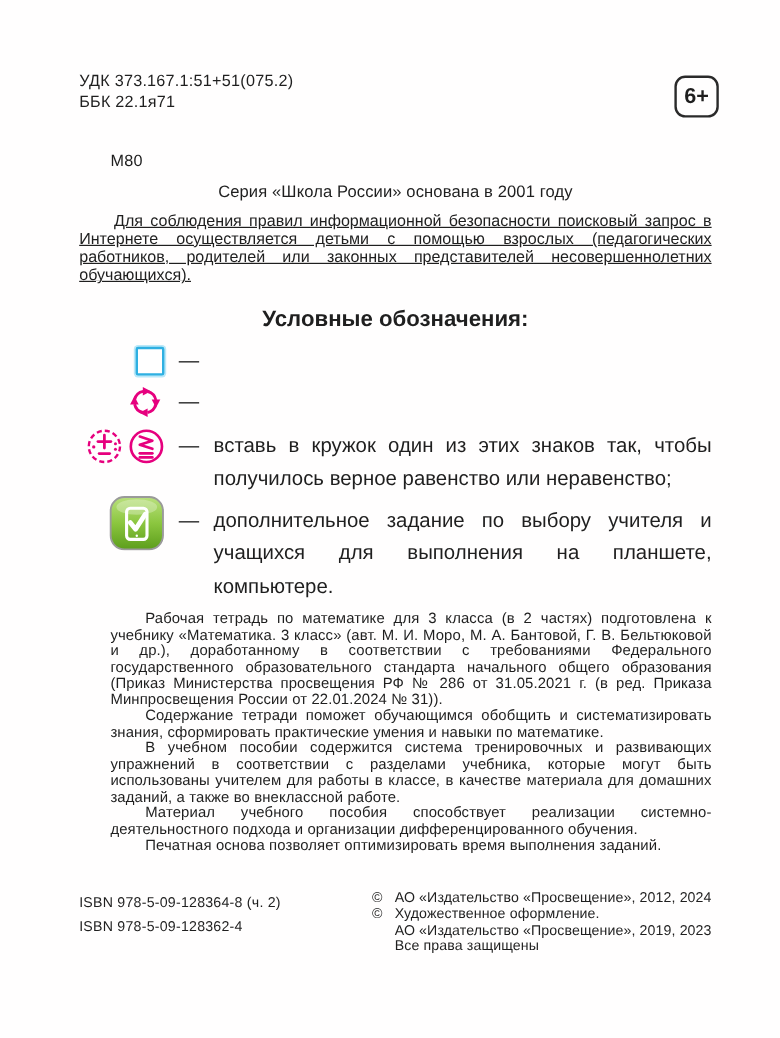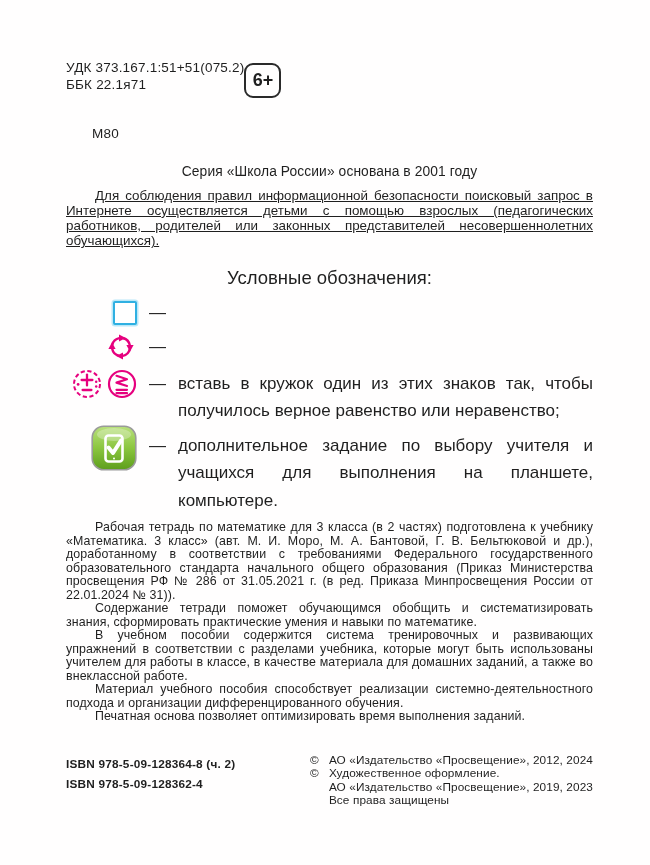--- a/index.html
+++ b/index.html
@@ -2,54 +2,54 @@
 <html><head>
 <meta charset="utf-8">
 <style>
   html,body { margin:0; padding:0; background:#ffffff; }
   .page {
     position:relative; width:650px; height:865px; background:#fffefe;
     font-family:"Liberation Sans", sans-serif; color:#1f1f1f;
     box-sizing:border-box; padding:60px 57px 0 66px; overflow:hidden;
   }
   
-  .top-row { display:flex; justify-content:flex-start; align-items:flex-start; }
+  .top-row { display:flex; justify-content:space-between; align-items:flex-start; }
   .codes { font-size:13.5px; line-height:16.5px; letter-spacing:0.2px; }
   .codes .sign { padding-left:26px;margin-top:33px; }
   .age-badge {
     width:33px; height:31px; border:2px solid #2a2a2a; border-radius:9px;
     display:flex; align-items:center; justify-content:center;
     font-size:18px; font-weight:bold; margin-top:3px; margin-right:-6px;
   }
   
-  .series { margin-top:21px; text-align:center; font-size:13.8px; letter-spacing:0.1px; }
+  .series { margin-top:9px; text-align:center; font-size:13.8px; letter-spacing:0.1px; }
   .safety { margin:9px 0 0; font-size:13.4px; line-height:15.3px;
             text-align:justify; text-indent:29px;text-decoration:underline; }
   
-  .legend-title { margin:18px 0 0; text-align:center; font-size:18.5px; font-weight:normal; }
+  .legend-title { margin:18px 0 0; text-align:center; font-size:18.5px; font-weight:bold; }
   .legend { margin-top:10px; }
   .legend-item { display:flex; align-items:flex-start; margin-bottom:7px; }
   .li-icons { width:71px; flex:none; display:flex; justify-content:flex-end; align-items:flex-start; gap:5px; }
   .li-dash { width:41px; flex:none; text-align:center; font-size:17px; line-height:27px; }
   .li-text { flex:1; font-size:17px; line-height:27.5px; text-align:justify; letter-spacing:0px; }
   .box-icon {
     display:inline-block; width:20px; height:20px; margin-top:2px;
     border:2.5px solid #2fb0e2; border-radius:2px; background:#fff;
     box-shadow:0 0 0 1.5px rgba(130,214,243,.55);
   }
   .it2 .li-icons { margin-top:-2px; }
   .it3 .li-icons { margin-top:-1px; }
   .it4 .li-icons { margin-top:-7px; }
   
-  .annotation { margin-top:7px; }
+  .annotation { margin-top:7px;margin-left:26px; }
   .annotation p { margin:0; font-size:12.4px; line-height:13.5px;
                   text-align:justify; text-indent:29px; letter-spacing:0.1px; }
   
   .footer { display:flex; justify-content:space-between; margin-top:30px; }
-  .isbn div { font-weight:bold; font-size:11.8px; line-height:20.5px; letter-spacing:0.2px; }
+  .isbn div { font-weight:normal; font-size:11.8px; line-height:20.5px; letter-spacing:0.2px; }
   .copy { font-size:11.8px; line-height:13.6px; letter-spacing:0.1px; }
   .copy-row { display:flex; }
   .copy-sign { width:19px; flex:none; }
   svg { display:block; }
 </style>
 </head>
 <body>
 
 <div class="page">
 

